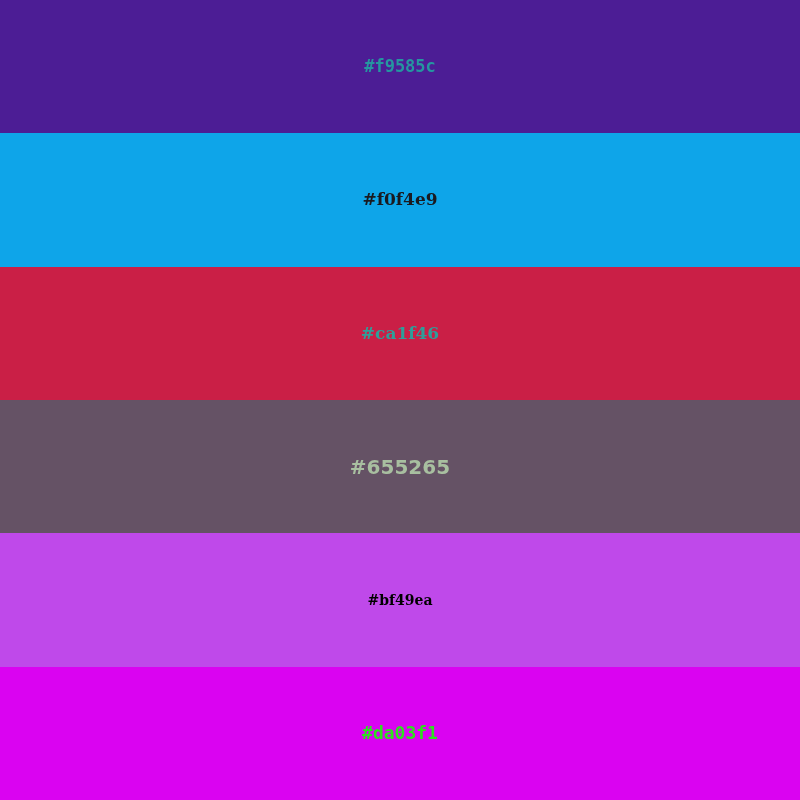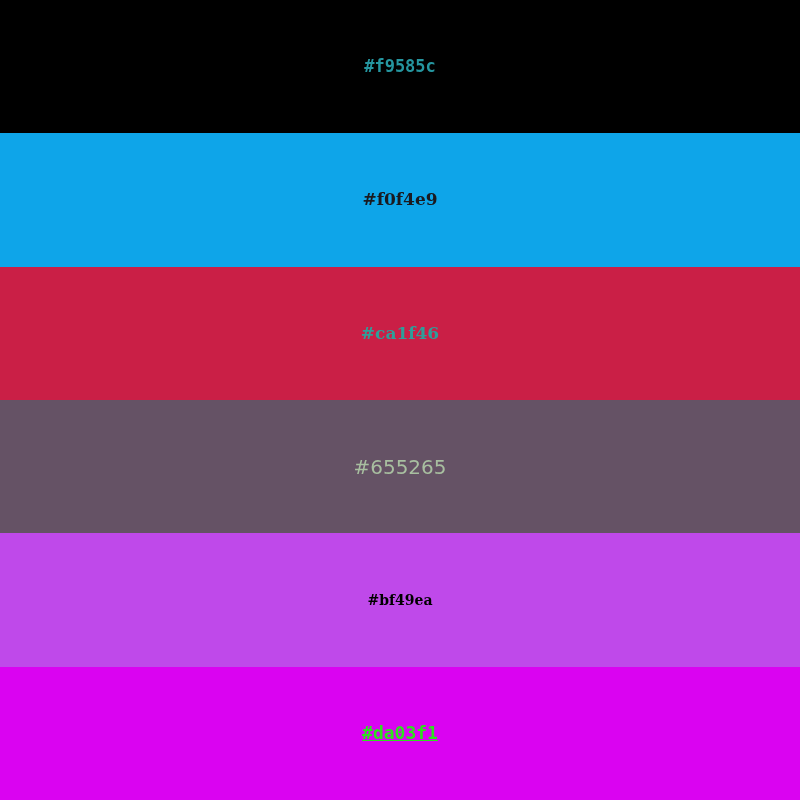--- a/index.html
+++ b/index.html
@@ -54,44 +54,43 @@
   .band-3 .swatch-label {
     font-family: "DejaVu Serif", serif;
     font-size: 17px;
     font-weight: 700;
   }
 
   
   .band-4 .swatch-label {
     font-family: "DejaVu Sans", sans-serif;
     font-size: 20px;
-    font-weight: 400;
+    font-weight: 700;
   }
 
   
   .band-5 .swatch-label {
     font-family: "DejaVu Serif", serif;
     font-size: 14px;
     font-weight: 700;
   }
 
   
   .band-6 .swatch-label {
     font-family: "DejaVu Sans Mono", monospace;
     font-size: 18px;
     font-weight: 700;
-    text-decoration: underline;
   }
 </style>
 </head>
 <body>
 
 <div id="swatch-stack">
 
-  <div class="swatch-band band-1" style="background-color: #000000; align-items: center;">
+  <div class="swatch-band band-1" style="background-color: #4c1d95; align-items: center;">
     <span class="swatch-label" style="color: rgb(37, 150, 160); font-size: 17px;">#f9585c</span>
   </div>
 
   <div class="swatch-band band-2" style="background-color: #0ea5e9;">
     <span class="swatch-label" style="color: rgb(26, 26, 32); font-size: 17px;">#f0f4e9</span>
   </div>
 
   <div class="swatch-band band-3" style="background-color: rgb(202, 31, 70);">
     <span class="swatch-label" style="color: rgb(47, 158, 154); font-size: 17px;">#ca1f46</span>
   </div>

